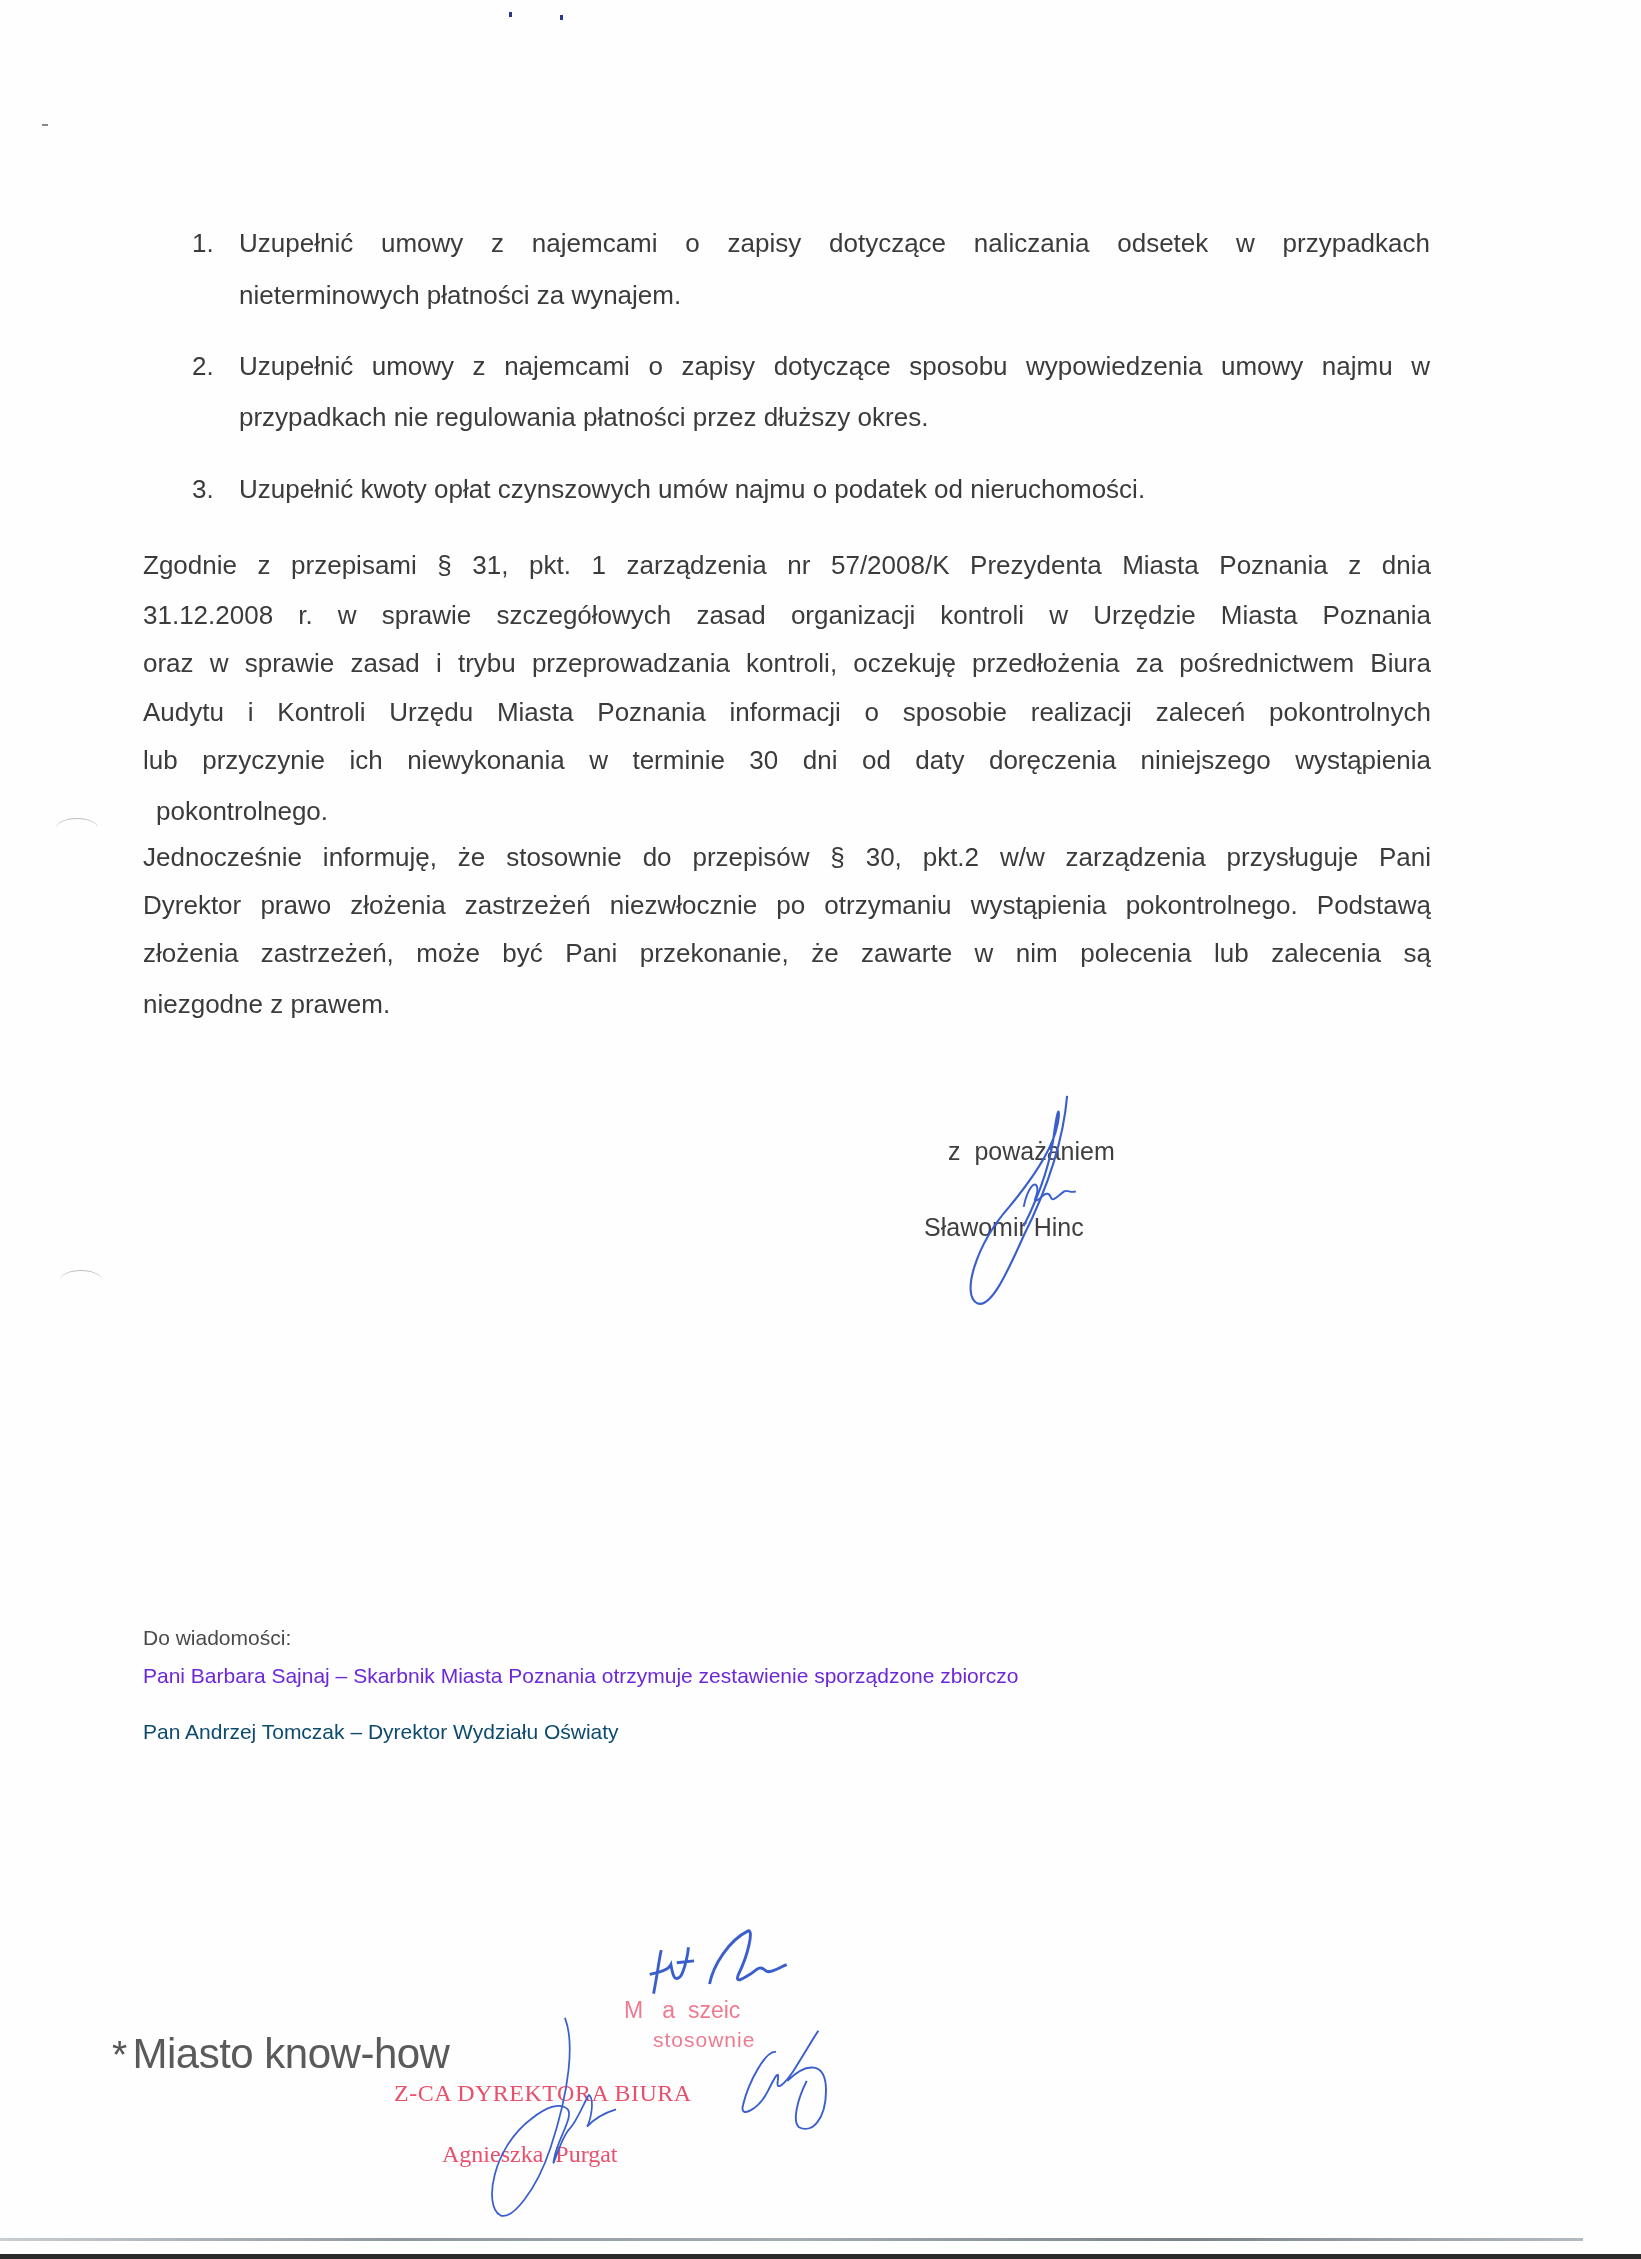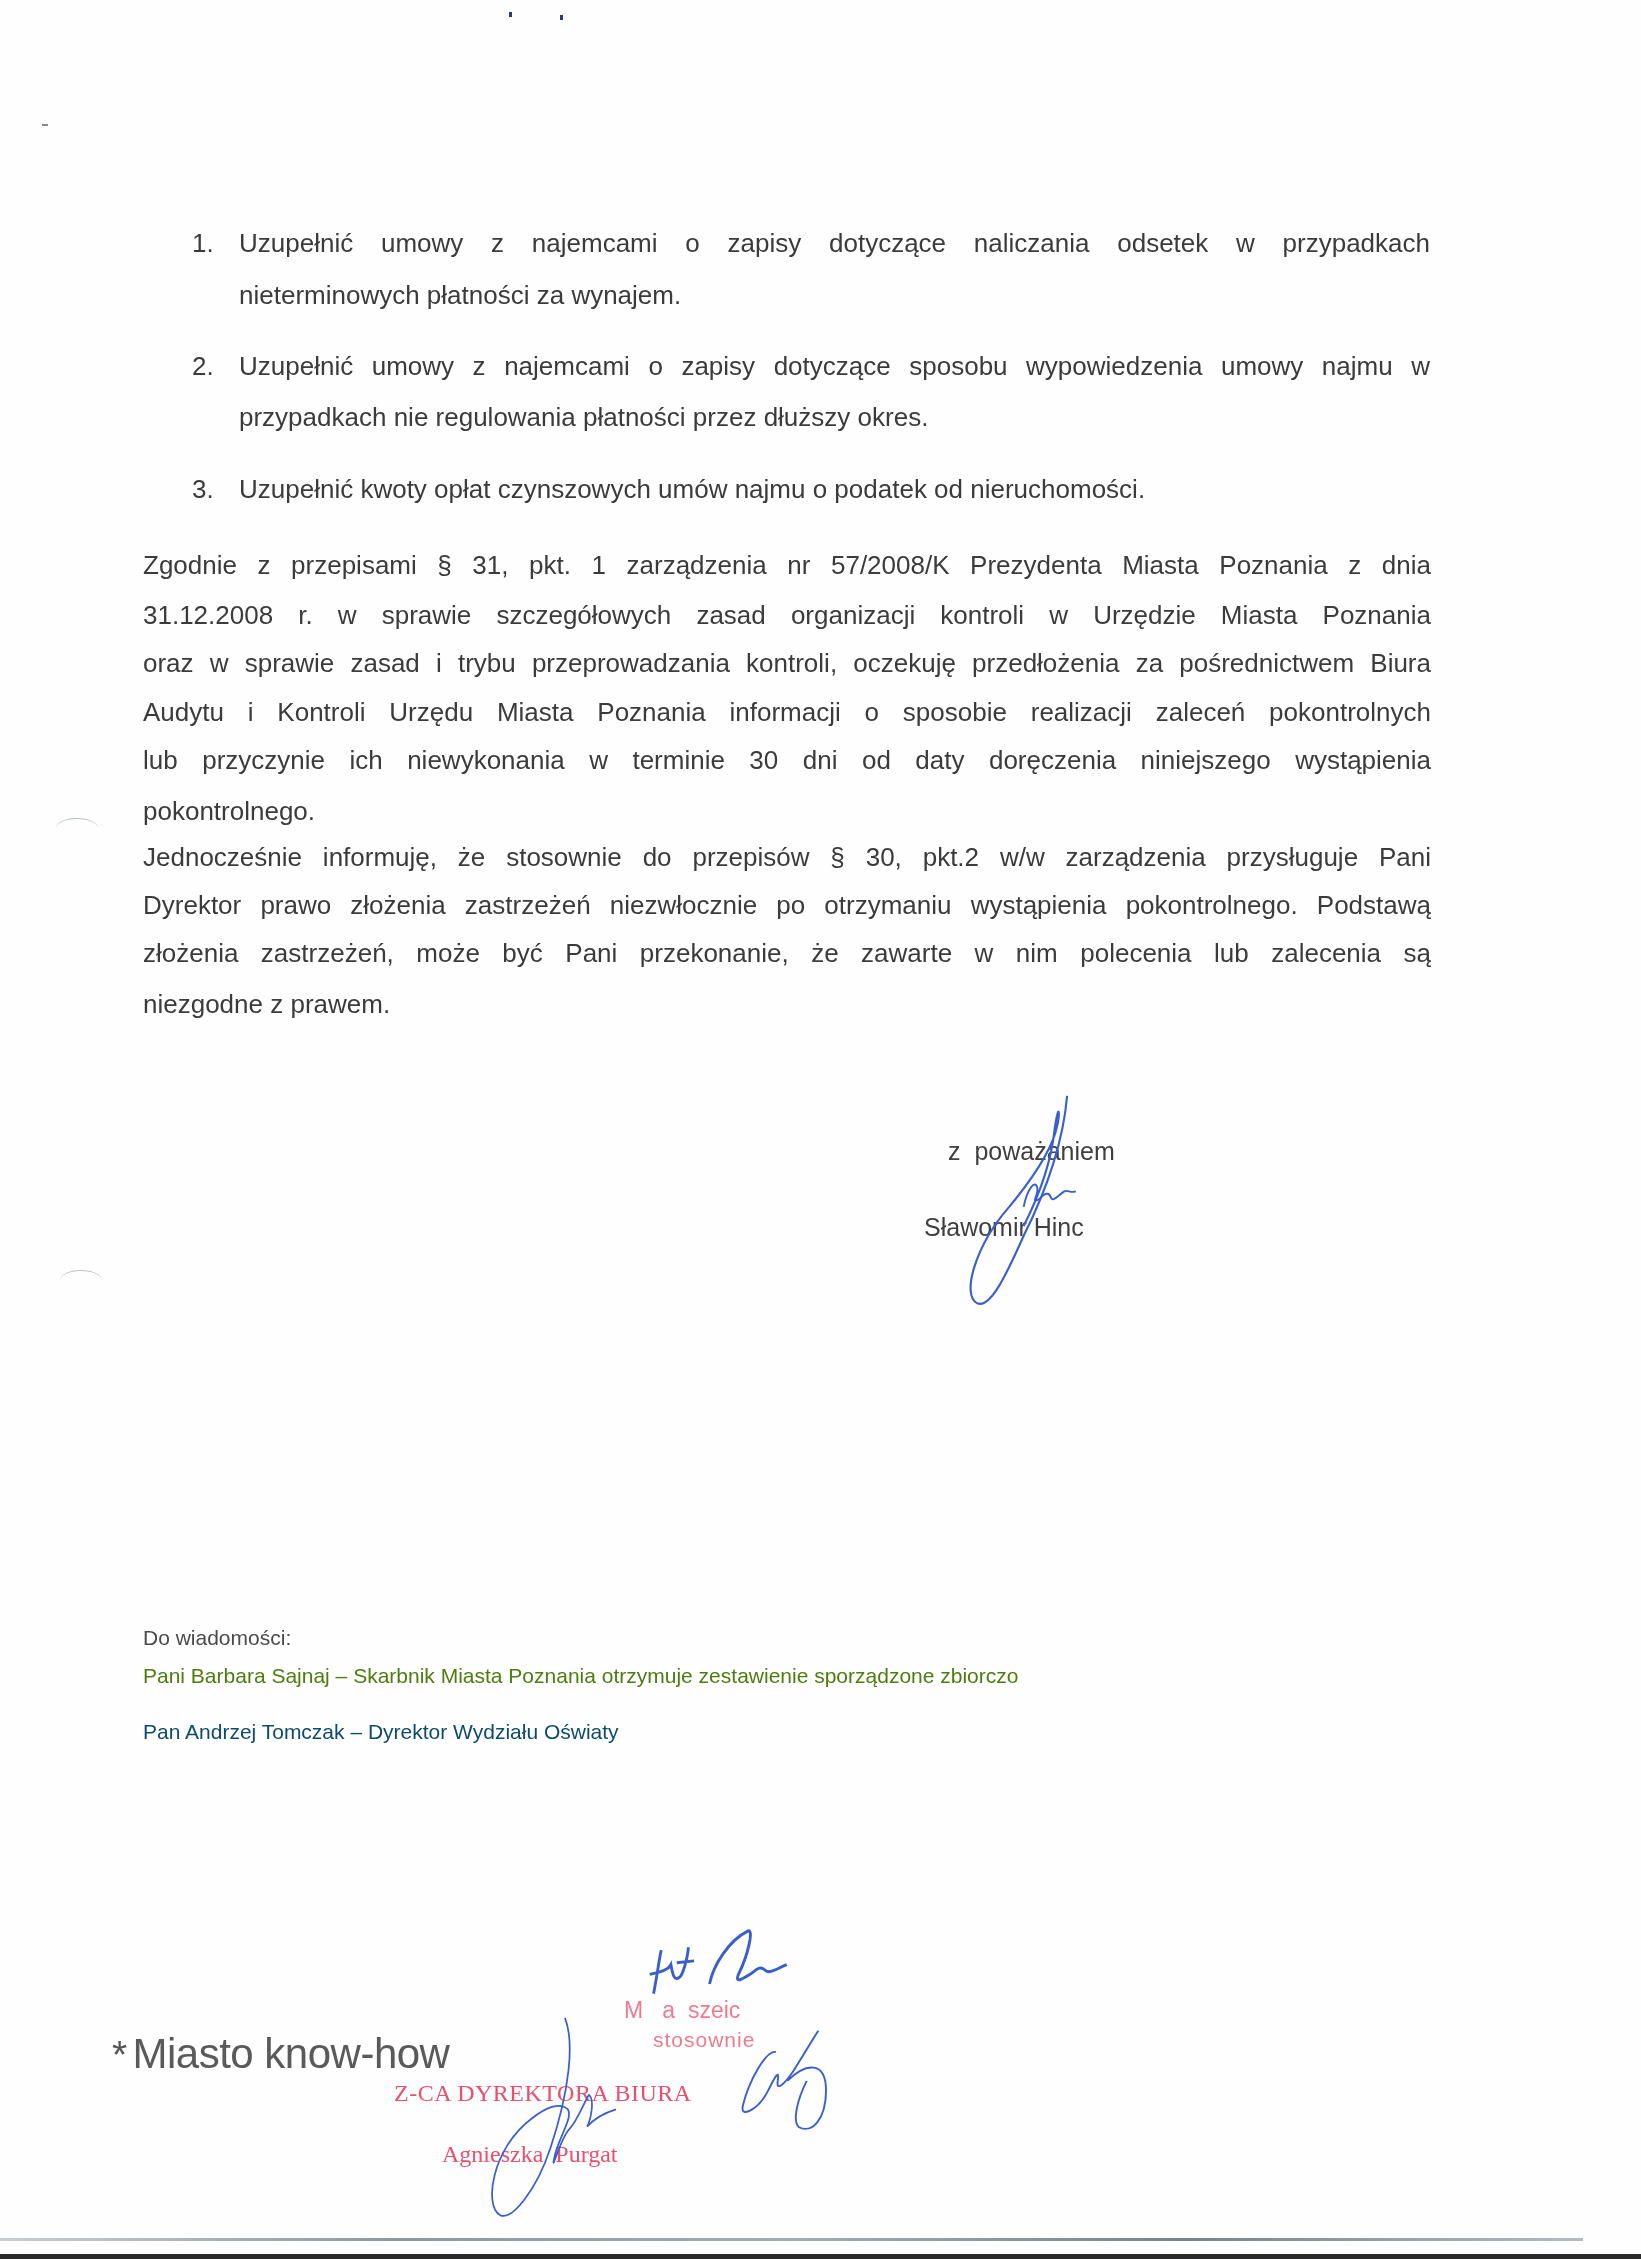--- a/index.html
+++ b/index.html
@@ -63,42 +63,42 @@
     <span class="line" style="left:239px;top:474px;">Uzupełnić kwoty opłat czynszowych umów najmu o podatek od nieruchomości.</span>
   </div>
 </div>
 
 <div>
   <span class="line just" style="left:143px;top:550px;width:1288px;">Zgodnie z przepisami § 31, pkt. 1 zarządzenia nr 57/2008/K Prezydenta Miasta Poznania z dnia</span>
   <span class="line just" style="left:143px;top:600px;width:1288px;">31.12.2008 r. w sprawie szczegółowych zasad organizacji kontroli w Urzędzie Miasta Poznania</span>
   <span class="line just" style="left:143px;top:648px;width:1288px;">oraz w sprawie zasad i trybu przeprowadzania kontroli, oczekuję przedłożenia za pośrednictwem Biura</span>
   <span class="line just" style="left:143px;top:697px;width:1288px;">Audytu i Kontroli Urzędu Miasta Poznania informacji o sposobie realizacji zaleceń pokontrolnych</span>
   <span class="line just" style="left:143px;top:745px;width:1288px;">lub przyczynie ich niewykonania w terminie  30 dni od daty doręczenia niniejszego wystąpienia</span>
-  <span class="line" style="left:143px;top:796px;text-align:center;">pokontrolnego.</span>
+  <span class="line" style="left:156px;top:796px;text-align:center;">pokontrolnego.</span>
 </div>
 
 <div>
   <span class="line just" style="left:143px;top:842px;width:1288px;">Jednocześnie informuję, że stosownie do przepisów § 30, pkt.2 w/w zarządzenia przysługuje Pani</span>
   <span class="line just" style="left:143px;top:890px;width:1288px;">Dyrektor prawo złożenia zastrzeżeń niezwłocznie po otrzymaniu wystąpienia pokontrolnego. Podstawą</span>
   <span class="line just" style="left:143px;top:938px;width:1288px;">złożenia zastrzeżeń, może być Pani przekonanie, że zawarte w nim polecenia lub zalecenia są</span>
   <span class="line" style="left:143px;top:989px;">niezgodne z prawem.</span>
 </div>
 
 <div>
   <span class="abs sig-text" style="left:948px;top:1137px;white-space:pre;text-align:center;">z  poważaniem</span>
   <span class="abs sig-text" style="left:924px;top:1213px;">Sławomir Hinc</span>
   <svg class="ink" style="left:956px;top:1091px;" width="145" height="222" viewBox="0 0 150 230">
     <path d="M115 5 C112 40 100 90 70 150 C50 195 35 225 22 220 C5 212 20 160 55 120 C80 90 100 60 105 35 C108 20 106 12 102 40 C98 80 80 120 70 140" fill="none" stroke="#3a5fcd" stroke-width="2.2"></path>
     <path d="M70 120 C74 100 82 92 84 100 C86 108 76 118 86 112 C92 106 96 104 98 110 C100 116 106 108 112 104 C116 102 118 106 124 104" fill="none" stroke="#3a5fcd" stroke-width="2"></path>
   </svg>
 </div>
 
 <div>
   <span class="abs small" style="left:143px;top:1624px;color:#4a4a4a;">Do wiadomości:</span>
-  <span class="abs small" style="left:143px;top:1662px;color:#4d7c0f;">Pani Barbara Sajnaj – Skarbnik Miasta Poznania otrzymuje zestawienie sporządzone zbiorczo</span>
+  <span class="abs small" style="left:143px;top:1662px;color:#6d28d9;">Pani Barbara Sajnaj – Skarbnik Miasta Poznania otrzymuje zestawienie sporządzone zbiorczo</span>
   <span class="abs small" style="left:143px;top:1718px;color:#0c4a6e;">Pan Andrzej Tomczak – Dyrektor Wydziału Oświaty</span>
 </div>
 
 <div class="logo">
   <span class="star">*</span><span>Miasto know-how</span>
 </div>
 
 <div>
   <span class="stamp faded" style="left:624px;top:1997px;font-family:'Liberation Sans',sans-serif;font-size:23px;white-space:pre;">M   a  szeic</span>
   <span class="stamp faded" style="left:653px;top:2028px;font-family:'Liberation Sans',sans-serif;font-size:21px;letter-spacing:1px;">stosownie</span>

